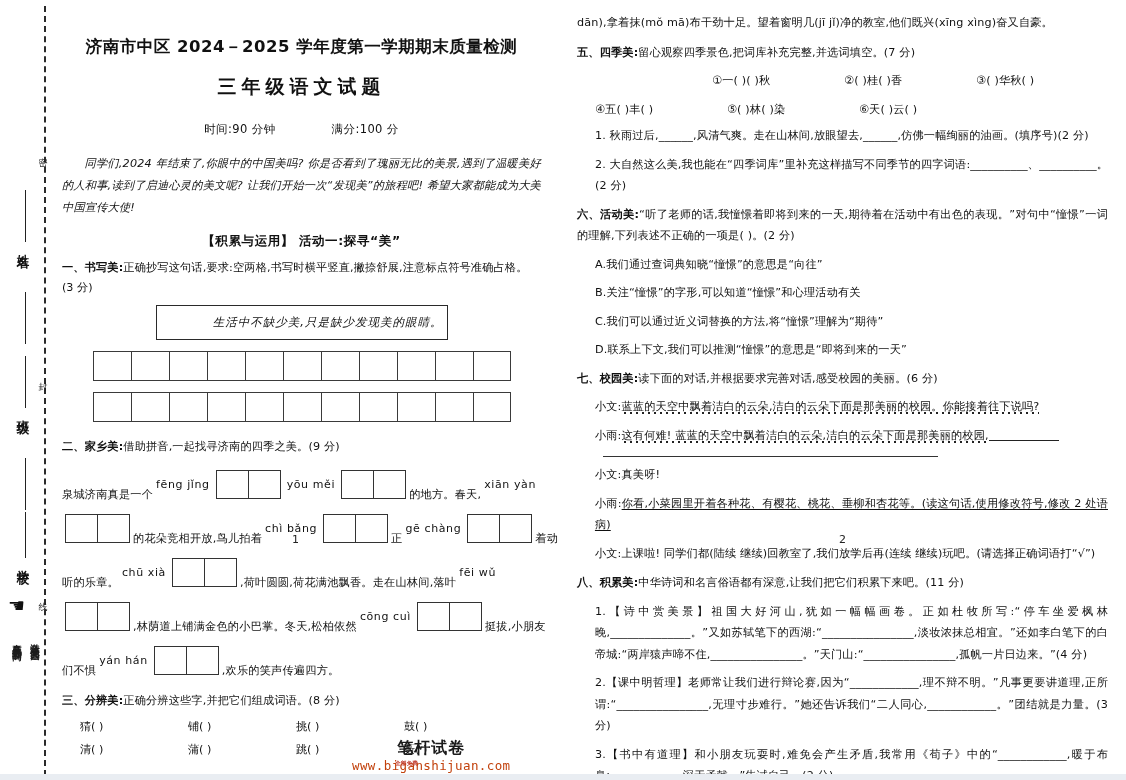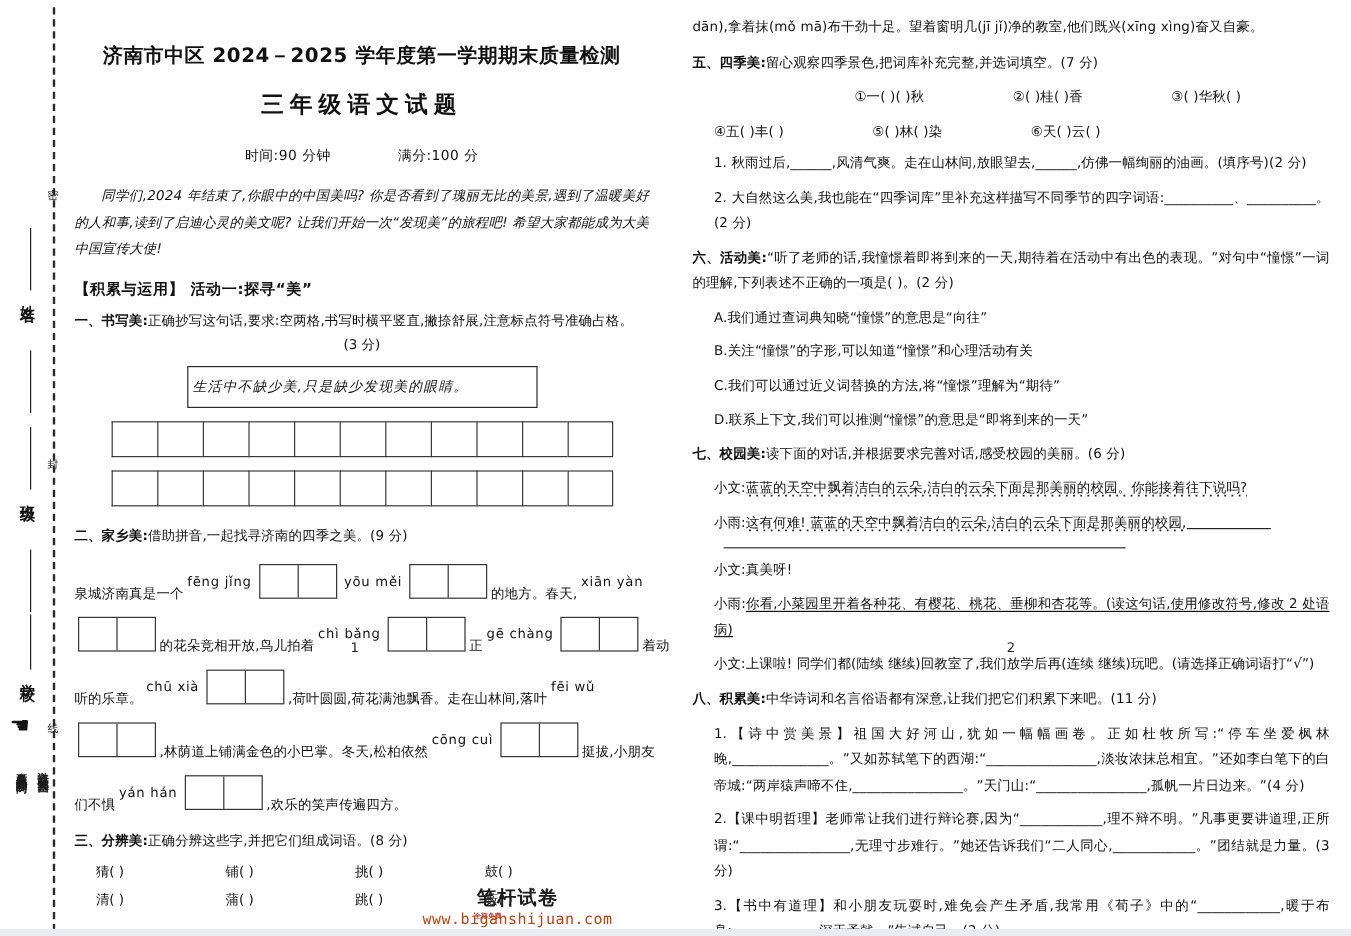--- a/index.html
+++ b/index.html
@@ -31,32 +31,32 @@
 
   
   .ttl1{text-align:center;font-size:16.5px;font-weight:700;letter-spacing:.5px;
         margin:26px 0 0 0;font-family:"DejaVu Sans",sans-serif;}
   .ttl2{text-align:center;font-size:19px;font-weight:700;letter-spacing:5px;
         margin:16px 0 0 0;}
   .meta{display:flex;justify-content:center;gap:56px;margin-top:22px;
         font-size:11.5px;letter-spacing:.4px;}
   .intro{font-size:11.2px;line-height:1.95;text-indent:2em;margin-top:16px;
          text-align:justify;font-style:italic;letter-spacing:.2px;}
-  .sec-banner{text-align:left;font-weight:700;font-size:12.5px;margin:14px 0 6px;
+  .sec-banner{text-align:center;font-weight:700;font-size:12.5px;margin:14px 0 6px;
               letter-spacing:.6px;}
   .q{font-size:11.2px;line-height:1.92;margin-top:7px;letter-spacing:.15px;
      text-align:justify;}
   .q-head{font-weight:700;}
-  .pts-right{text-align:center;font-size:11.2px;margin-top:2px;}
+  .pts-right{text-align:left;font-size:11.2px;margin-top:2px;}
   .indent{padding-left:1.6em;}
   .indent2{padding-left:2.3em;}
 
   
   .quote-box{margin:10px auto 0;width:282px;border:1.2px solid #2a2a2a;
-             text-align:left;font-size:11.5px;padding:9px 4px;
+             text-align:right;font-size:11.5px;padding:9px 4px;
              font-style:italic;letter-spacing:1px;}
   .grid-row{display:flex;margin:11px auto 0;width:calc(11 * 38px);}
   .grid-row .cell{width:38px;height:30px;border:1px solid #3a3a3a;
                   border-right:none;box-sizing:border-box;}
   .grid-row .cell:last-child{border-right:1px solid #3a3a3a;}
 
   
   .py-line{display:flex;align-items:center;flex-wrap:nowrap;
            font-size:11.2px;margin-top:9px;letter-spacing:.2px;}
   .py{font-family:"DejaVu Sans",sans-serif;font-size:11px;

